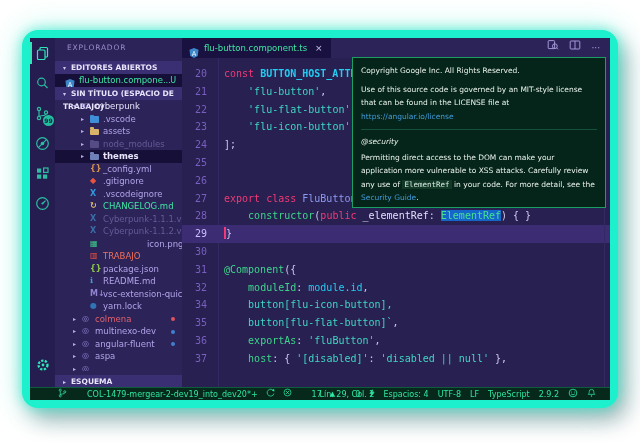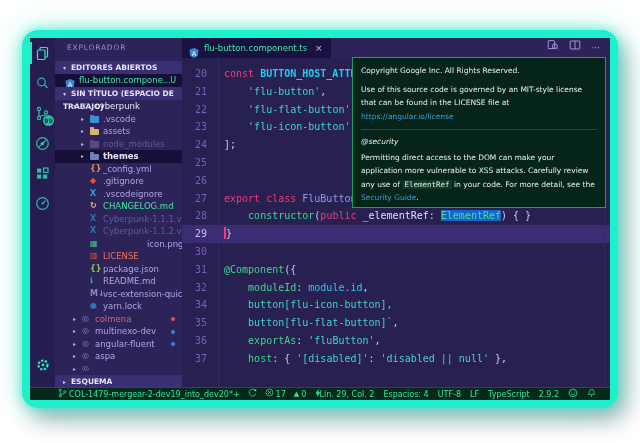--- a/index.html
+++ b/index.html
@@ -76,21 +76,21 @@
   .tt-link { color: #3f9bd9; }
   .tt-code { font-family: "DejaVu Sans Mono", monospace; color: #d9ece2; background: #123828; padding: 0 2px; }
   .tt-sep { border-top: 1px solid #14503a; margin: 6px 0 5px 0; }
   .tt-sec { font-style: italic; margin-bottom: 2px; }
 
   
   .statusbar { position: absolute; left: 0; top: 349px; width: 580px; height: 13px; background: #06291c;
     border-top: 1px solid #0e5c3e; color: #2fe6a1; font-size: 8px; }
   .st-left { position: absolute; left: 28px; top: 0; height: 13px; display: flex; align-items: center; gap: 8px; }
   .st-right { position: absolute; right: 14px; top: 0; height: 13px; display: flex; align-items: center; gap: 9px; }
-  .st-item { display: flex; align-items: center; gap: 2px; line-height: 13px; white-space: nowrap; }
+  .st-item { display: flex; align-items: center; gap: 20px; line-height: 13px; white-space: nowrap; }
   .st-tri { font-size: 7px; }
   .st-smile { font-size: 9px; line-height: 13px; }
 </style>
 </head>
 <body>
 
 <div class="window">
   <div class="win-inner">
 
     <div class="abar" id="abar">
@@ -214,21 +214,21 @@
           <div class="row">
             <span class="ficon" style="left: 35px; color: rgb(58, 110, 168);">X</span>
             <span class="rlabel c-dim" style="left: 48px;">Cyberpunk-1.1.2.vsix</span>
           </div>
           <div class="row">
             <span class="ficon" style="left: 35px; color: rgb(62, 214, 140);">▦</span>
             <span class="rlabel" style="left: 48px; margin-left: 44px;">icon.png</span>
           </div>
           <div class="row">
             <span class="ficon" style="left: 35px; color: rgb(232, 80, 63);">▥</span>
-            <span class="rlabel c-orange" style="left: 48px;">LICENSE</span>
+            <span class="rlabel c-orange" style="left: 48px;">TRABAJO</span>
           </div>
           <div class="row">
             <span class="ficon" style="left: 35px; color: rgb(140, 200, 75);">{}</span>
             <span class="rlabel" style="left: 48px;">package.json</span>
           </div>
           <div class="row">
             <span class="ficon" style="left: 35px; color: rgb(63, 155, 217);">ℹ</span>
             <span class="rlabel" style="left: 48px;">README.md</span>
           </div>
           <div class="row">

